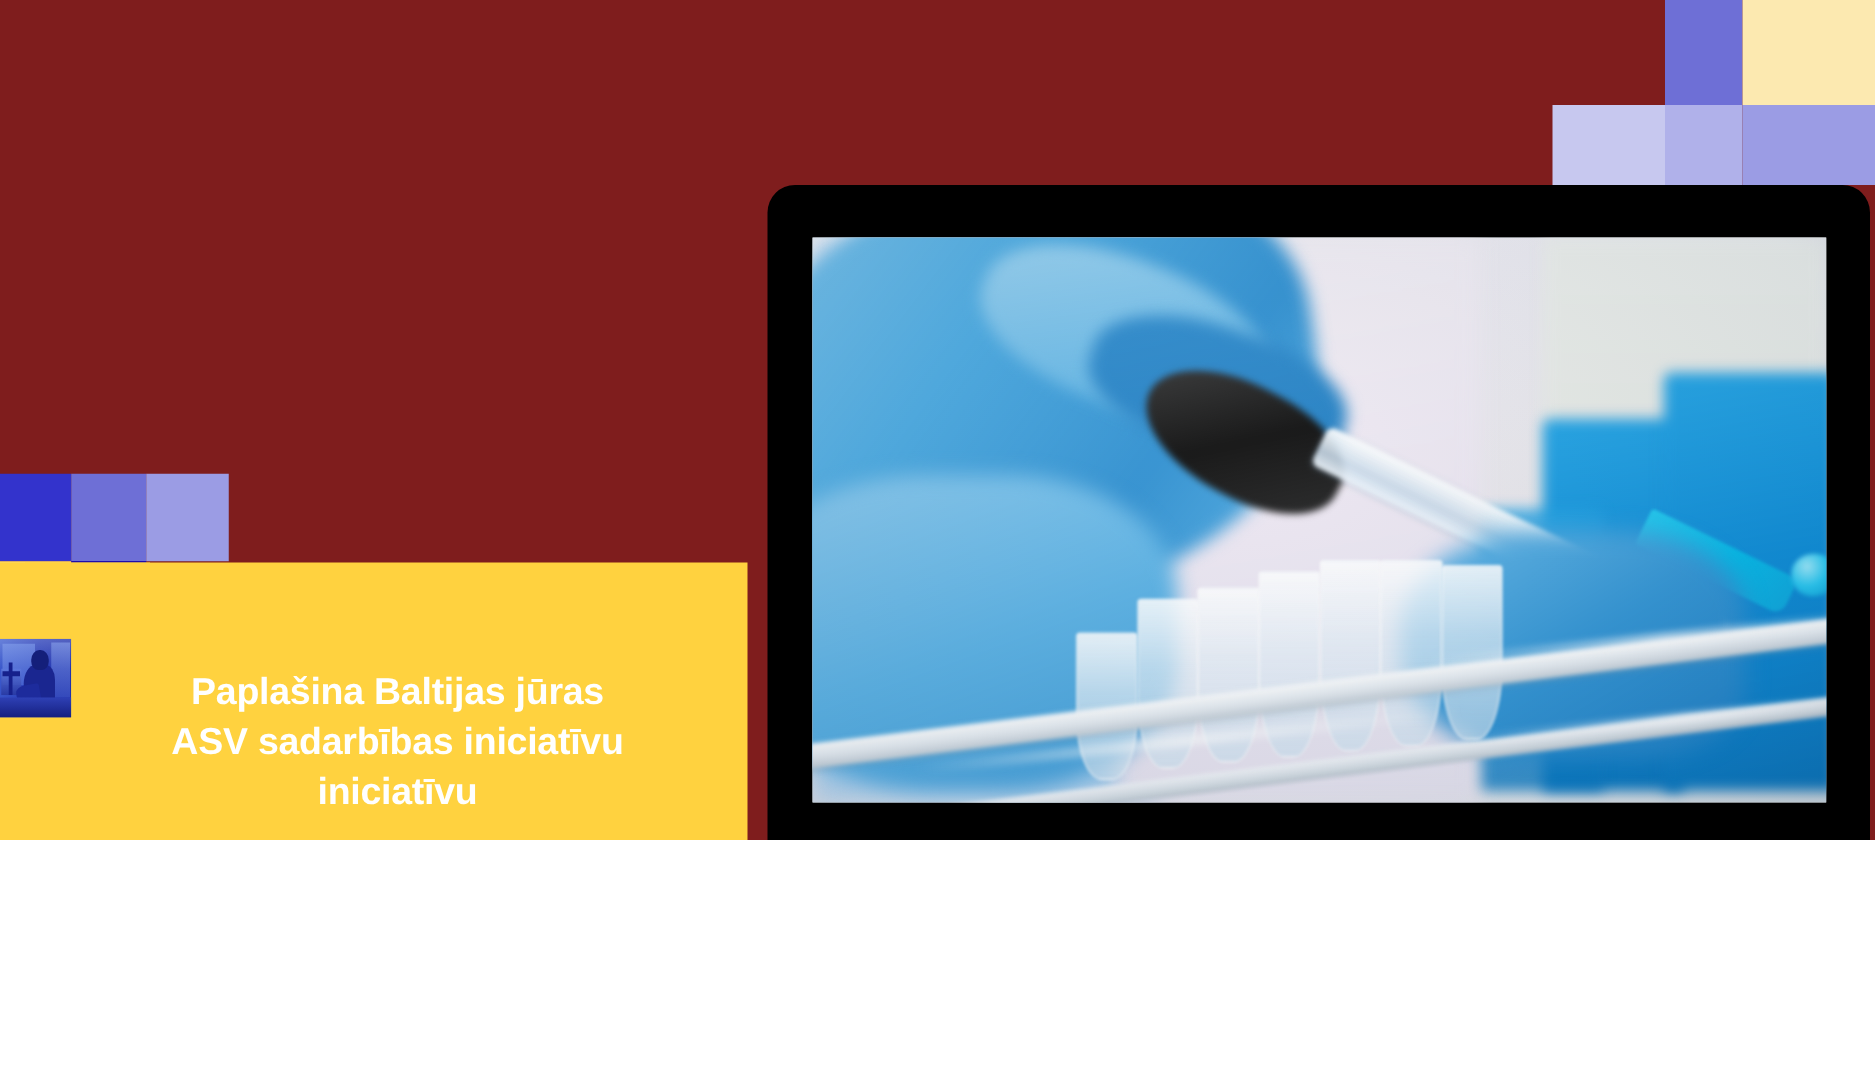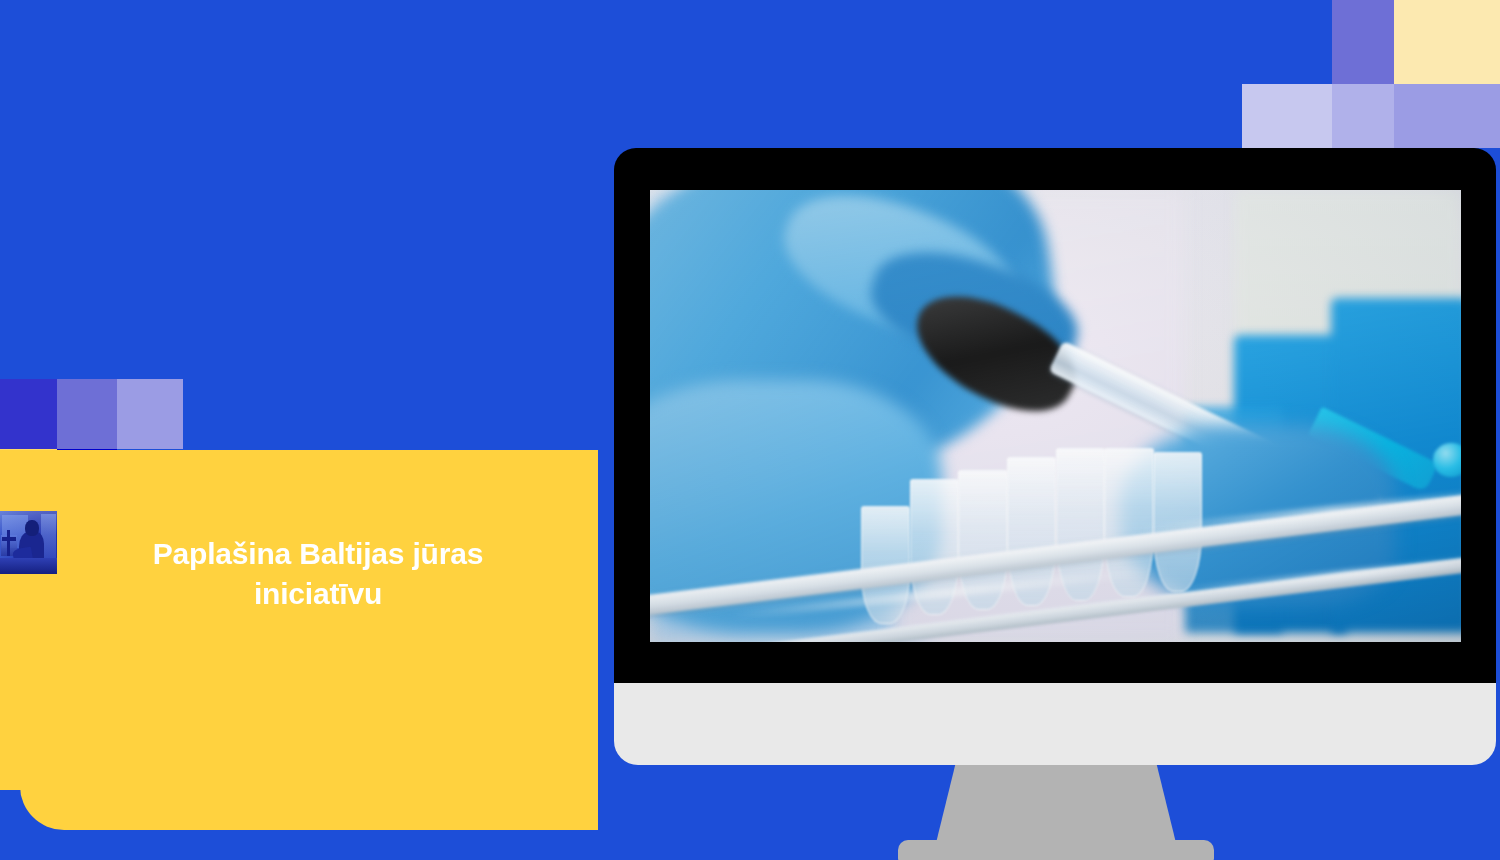--- a/index.html
+++ b/index.html
@@ -9,22 +9,22 @@
     width: 1500px;
     height: 860px;
     background: #ffffff;
     font-family: "Liberation Sans", sans-serif;
     overflow: hidden;
   }
 
   #stage {
     position: relative;
     width: 1500px;
-    height: 860px;
-    background: #1d4ed8;
+    height: 672px;
+    background: #7f1d1d;
     overflow: hidden;
   }
 
   
   .deco-cell { position: absolute; }
 
   
   .photo-tile {
     position: absolute;
     overflow: hidden;
@@ -316,20 +316,21 @@
     <div class="duo-stand"></div>
     <div class="duo-stand-arm"></div>
     <div class="duo-person-body"></div>
     <div class="duo-person-head"></div>
     <div class="duo-arm"></div>
     <div class="duo-bench"></div>
   </div>
 
   <div id="headline-text">
     <div>Paplašina Baltijas jūras</div>
+    <div>ASV sadarbības iniciatīvu</div>
     <div>iniciatīvu</div>
   </div>
 
   <div id="monitor">
 
     <div id="monitor-bezel"></div>
 
     <div id="monitor-screen">
       <div class="lab-photo">
 

